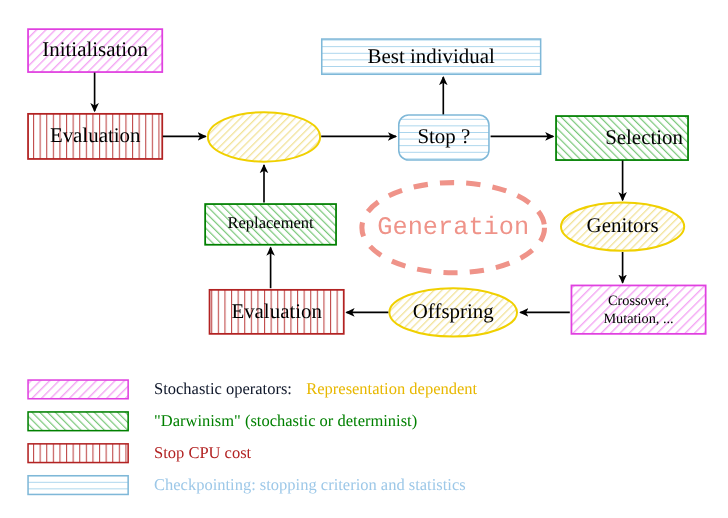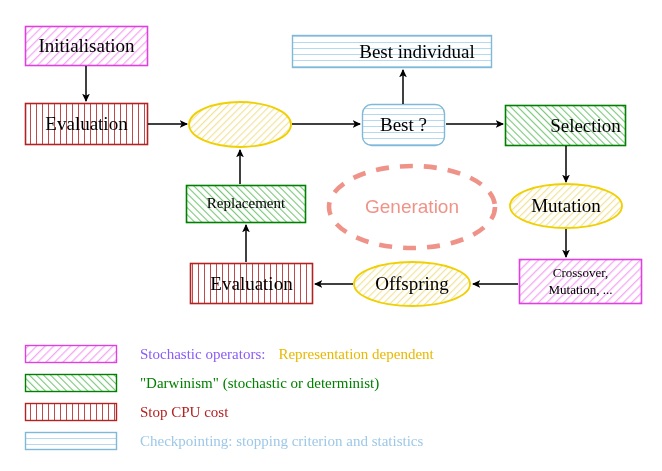--- a/index.html
+++ b/index.html
@@ -7,21 +7,21 @@
   #diagram{position:relative;width:662px;height:471px;background:#fff;}
   svg.layer{position:absolute;left:0;top:0;width:662px;height:471px;}
   .node{position:absolute;display:flex;align-items:center;justify-content:center;
         box-sizing:border-box;white-space:pre-line;text-align:center;color:#000;
         font-family:"Liberation Serif",serif;line-height:1.05;}
   .lbl-big{font-size:19px;}
   .lbl-mid{font-size:15px;}
   .lbl-sm{font-size:13px;}
   .legend-row{position:absolute;display:flex;align-items:center;}
   .legend-text{margin-left:24px;font-size:15px;font-family:"Liberation Serif",serif;white-space:pre;}
-  .gen-label{position:absolute;font-size:19px;color:#ef9389;font-family:Liberation Sans, sans-serif;}
+  .gen-label{position:absolute;font-size:23px;color:#ef9389;font-family:Liberation Mono, monospace;}
 </style>
 </head>
 <body>
 
 <div id="diagram">
 
   <svg class="layer" viewBox="0 0 662 471">
     <defs>
       <pattern id="pMag" width="6" height="6" patternUnits="userSpaceOnUse" patternTransform="rotate(45)">
         <rect width="6" height="6" fill="#ffffff"></rect>
@@ -77,41 +77,41 @@
     <rect x="25.5" y="374.5" width="91" height="17" fill="url(#pGrn)" stroke="#008000" stroke-width="1.4"></rect>
     <rect x="25.5" y="403.5" width="91" height="17" fill="url(#pRed)" stroke="#b22222" stroke-width="1.4"></rect>
     <rect x="25.5" y="432.5" width="91" height="17" fill="url(#pBlu)" stroke="#7fb8d8" stroke-width="1.4"></rect>
   </svg>
 
   <div class="node lbl-big" style="left:25px;top:26px;width:123px;height:40px;">Initialisation</div>
 
   <div class="node lbl-big" style="left:25px;top:103px;width:123px;height:42px;">Evaluation</div>
 
 
-  <div class="node lbl-big" style="left:292px;top:35px;width:200px;height:33px;margin-left:25px;">Best individual</div>
+  <div class="node lbl-big" style="left:292px;top:35px;width:200px;height:33px;">Best individual</div>
 
-  <div class="node lbl-big" style="left:362px;top:104px;width:83px;height:42px;">Best ?</div>
+  <div class="node lbl-big" style="left:362px;top:104px;width:83px;height:42px;">Stop ?</div>
 
   <div class="node lbl-big" style="left:505px;top:105px;width:121px;height:41px;padding-left:40px;">Selection</div>
 
-  <div class="node lbl-big" style="left:510px;top:184px;width:112px;height:44px;">Mutation</div>
+  <div class="node lbl-big" style="left:510px;top:184px;width:112px;height:44px;">Genitors</div>
 
   <div class="node lbl-sm" style="left:519px;top:259px;width:123px;height:45px;line-height:1.25;">Crossover,
 Mutation, ...</div>
 
   <div class="node lbl-big" style="left:354px;top:262px;width:116px;height:44px;">Offspring</div>
 
   <div class="node lbl-big" style="left:190px;top:263px;width:123px;height:41px;">Evaluation</div>
 
   <div class="node lbl-mid" style="left:186px;top:185px;width:120px;height:38px;">Replacement</div>
 
   <div class="node gen-label" style="left:330px;top:195px;width:164px;height:24px;text-align:center;">Generation</div>
 
   <div class="legend-row" style="left:116px;top:344px;height:20px;">
-    <span class="legend-text" style="color:#8b5cf6;margin-left:24px;">Stochastic operators:</span>
+    <span class="legend-text" style="color:#0f172a;margin-left:24px;">Stochastic operators:</span>
     <span class="legend-text" style="color:#e8b800;margin-left:13px;">Representation dependent</span>
   </div>
 
   <div class="legend-row" style="left:116px;top:373px;height:20px;">
     <span class="legend-text" style="color:#008000;">"Darwinism" (stochastic or determinist)</span>
   </div>
 
   <div class="legend-row" style="left:116px;top:402px;height:20px;">
     <span class="legend-text" style="color:#b22222;">Stop CPU cost</span>
   </div>

